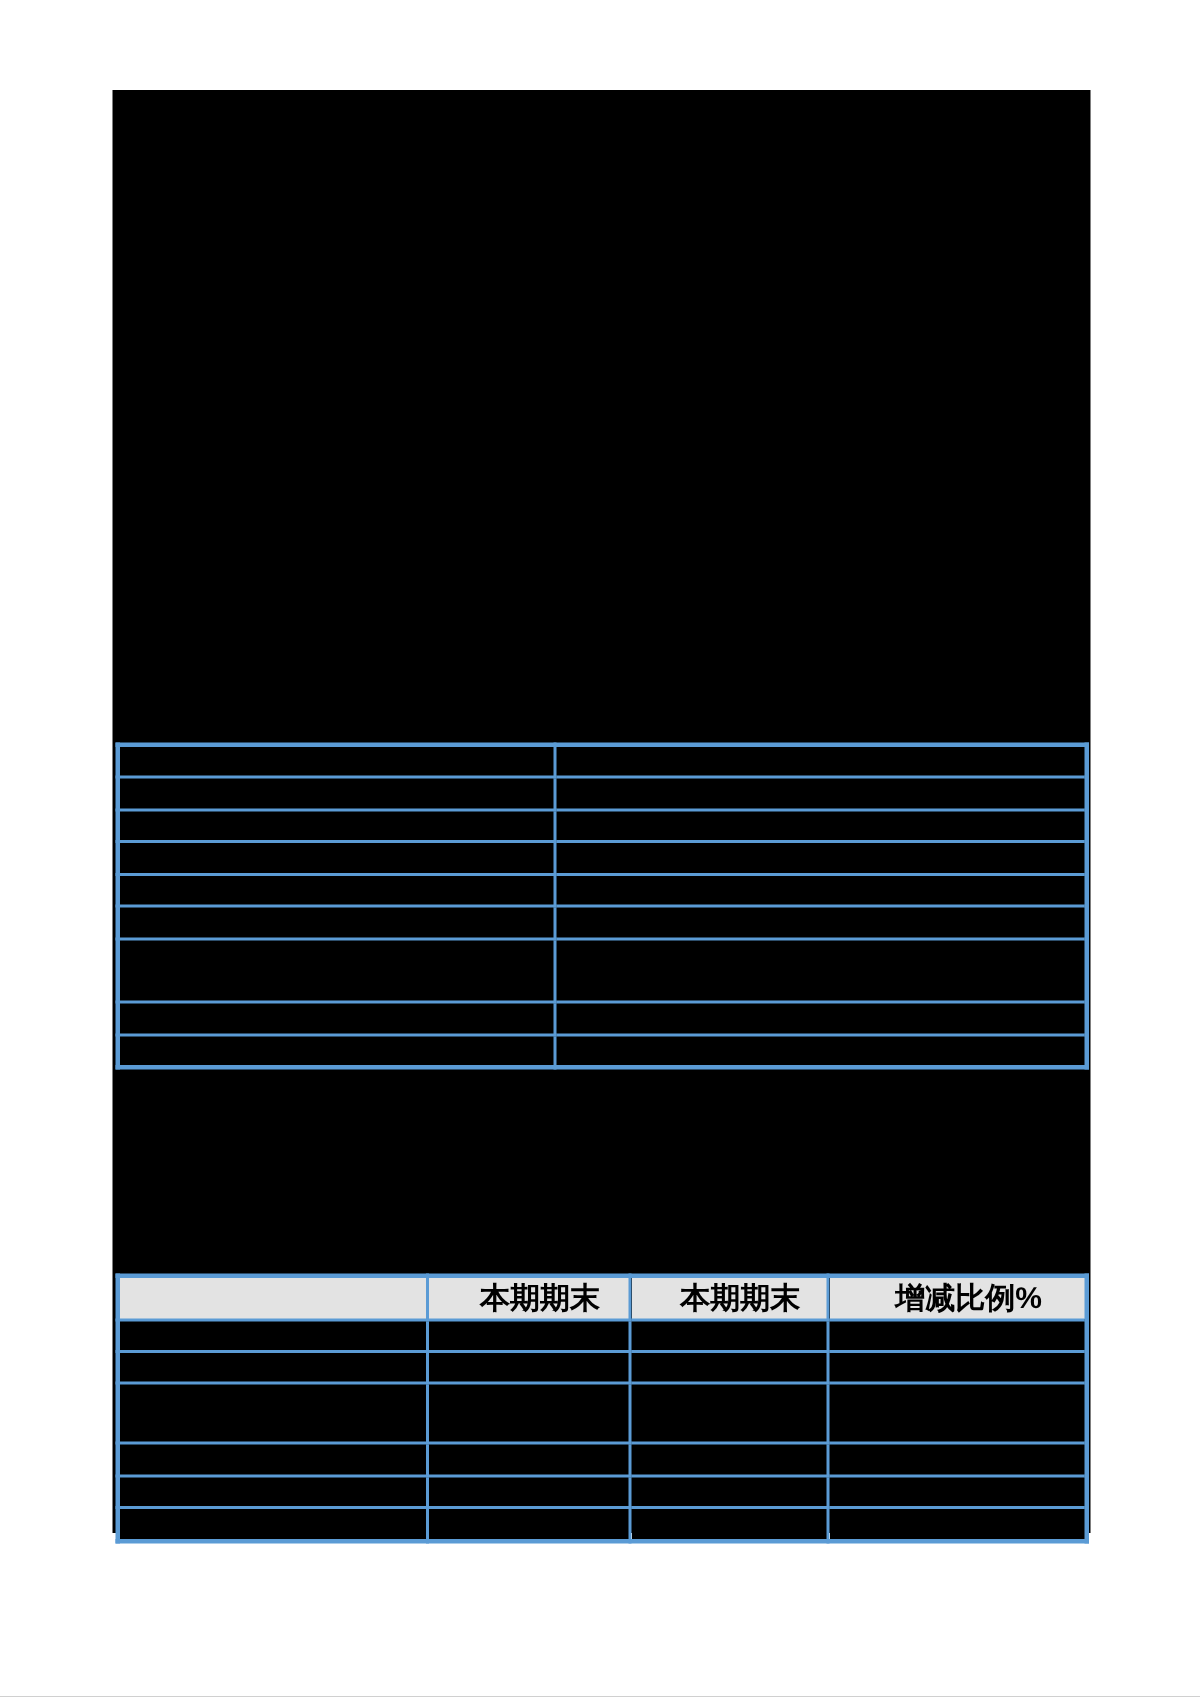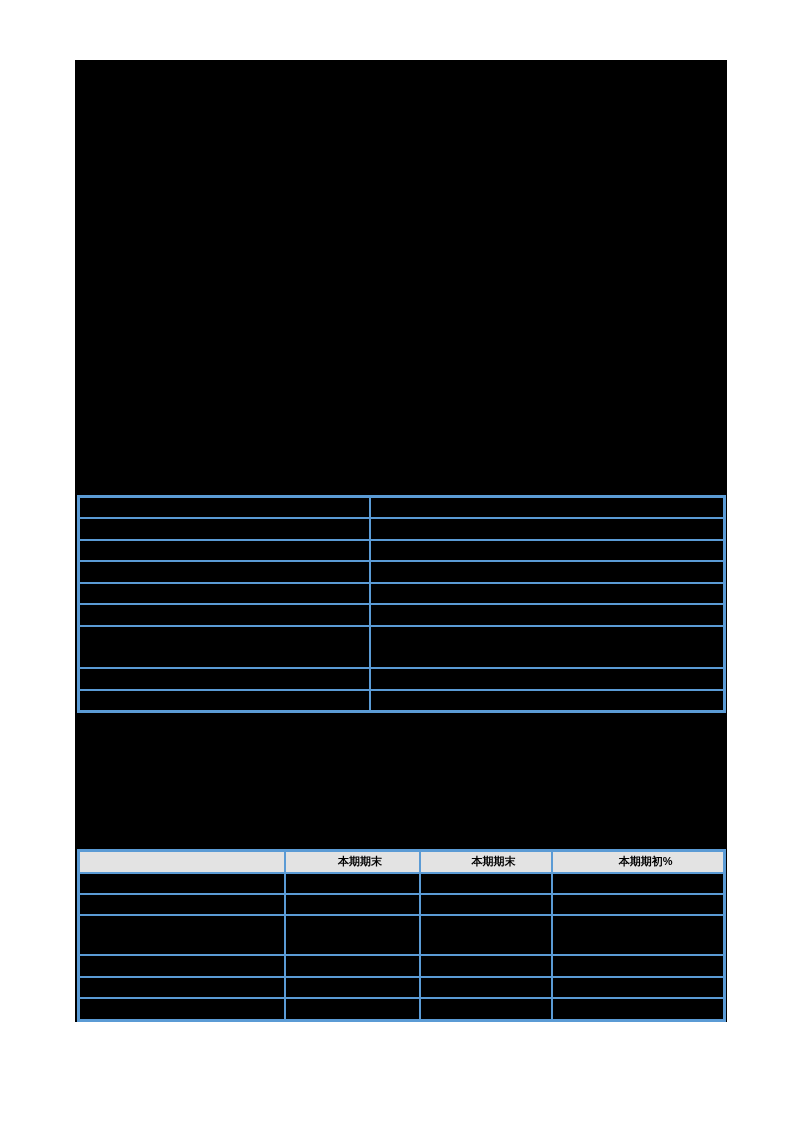--- a/index.html
+++ b/index.html
@@ -42,21 +42,21 @@
   td, th {
     border:2px solid var(--accent);
     padding:0;
     overflow:hidden;
   }
   td.redacted-cell { background:var(--redact); }
   th {
     background:var(--header-bg);
     color:#000;
     font-weight:bold;
-    font-size:11px;
+    font-size:20px;
     vertical-align:middle;
     font-family:"Liberation Sans", sans-serif;
     padding-left:16px;
   }
   .t1 tr { height:21px; }
   .t1 tr.row-tall { height:41px; }
   .t2 thead tr { height:22px; }
   .t2 tbody tr { height:21px; }
   .t2 tbody tr.row-tall { height:40px; }
   .t2 tbody tr.row-mid { height:22px; }
@@ -118,21 +118,21 @@
       <col style="width:206px">
       <col style="width:135px">
       <col style="width:132px">
       <col style="width:173px">
     </colgroup>
     <thead>
       <tr>
         <th></th>
         <th>本期期末</th>
         <th>本期期末</th>
-        <th>本期期初%</th>
+        <th>增减比例%</th>
       </tr>
     </thead>
     <tbody>
       <tr>
           <td class="redacted-cell"></td>
           <td class="redacted-cell"></td>
           <td class="redacted-cell"></td>
           <td class="redacted-cell"></td>
         </tr>
       <tr>

